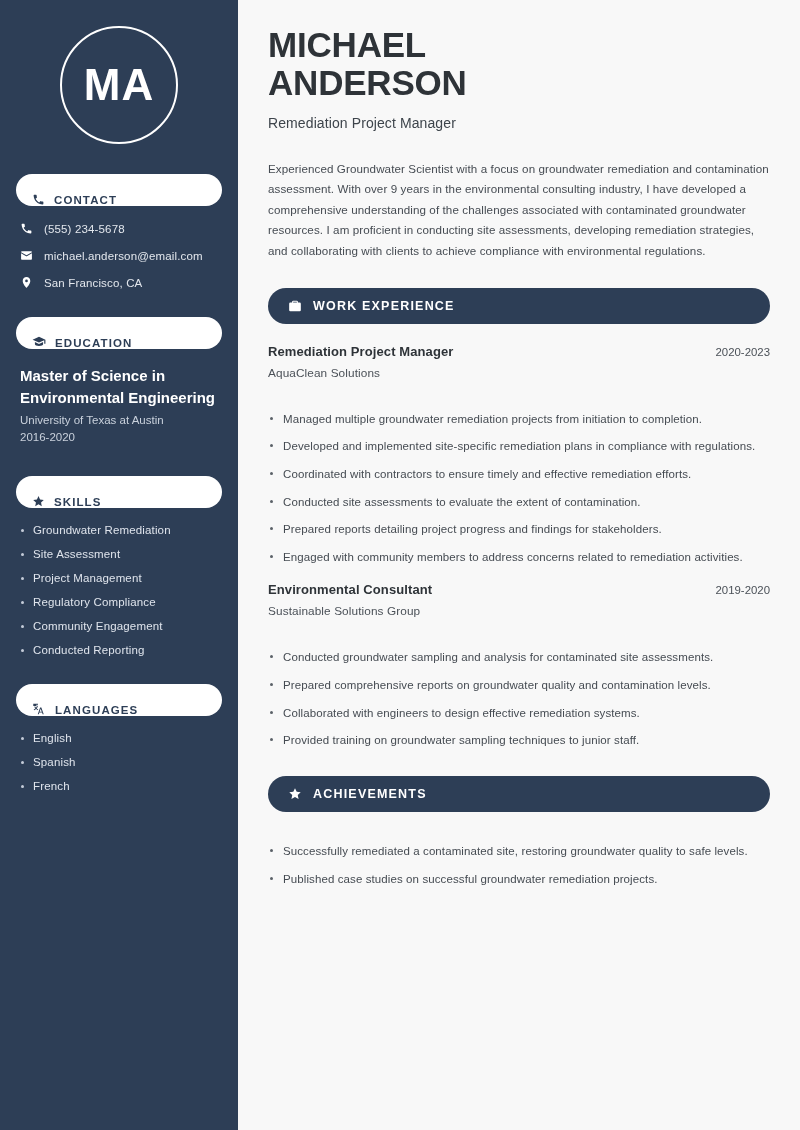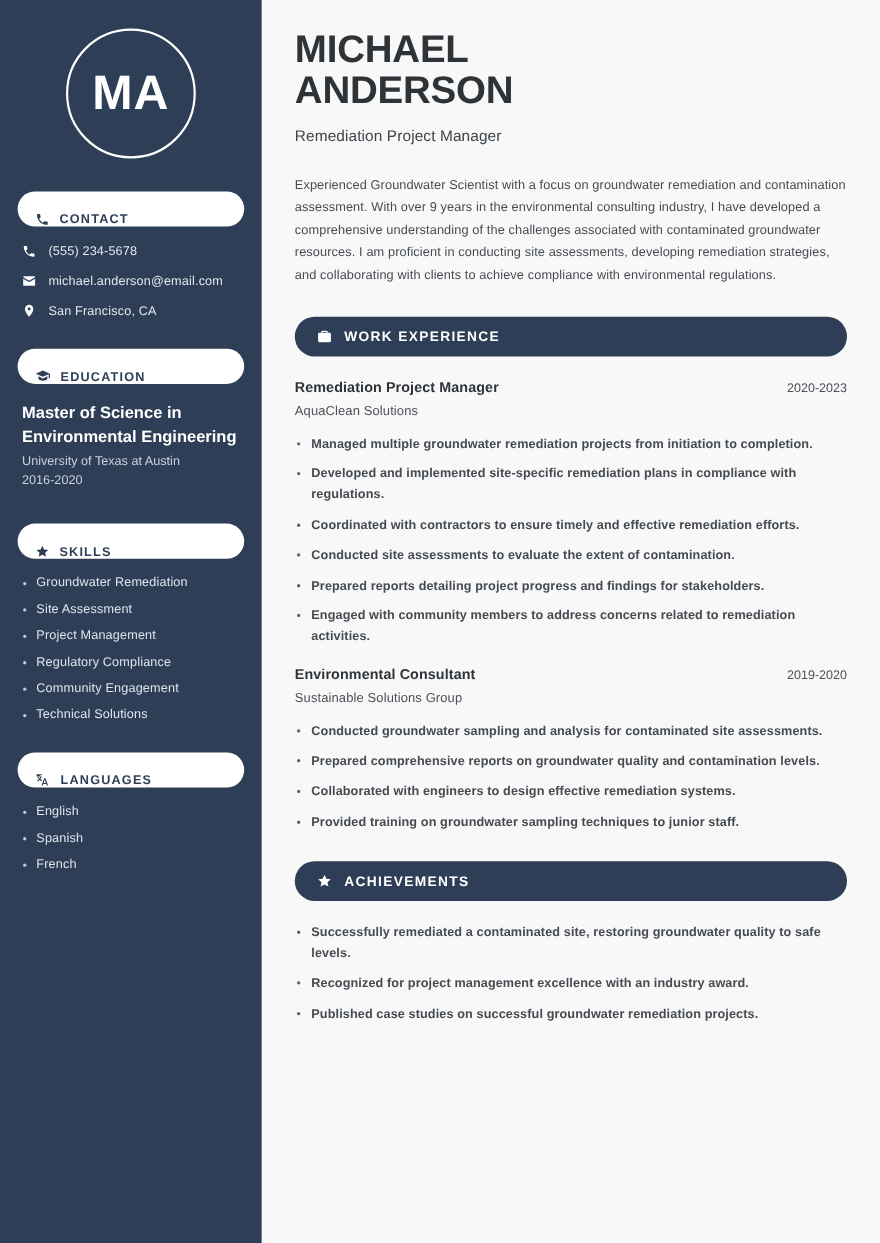--- a/index.html
+++ b/index.html
@@ -193,21 +193,21 @@
     white-space: nowrap;
     padding-left: 14px;
   }
   .entry-org {
     font-size: 11.8px;
     color: #4b5158;
     margin-top: 7px;
     letter-spacing: .1px;
   }
 
-  .bullets { list-style: none; margin-top: 15px; font-weight: bold; }
+  .bullets { list-style: none; margin-top: 30px; }
   .bullets li {
     position: relative;
     padding-left: 15px;
     font-size: 11.5px;
     line-height: 1.62;
     color: #454b52;
     margin-bottom: 9px;
     letter-spacing: .1px;
   }
   .bullets li::before {
@@ -293,21 +293,21 @@
       </span>
       <span>SKILLS</span>
     </div>
 
     <ul class="side-list">
       <li>Groundwater Remediation</li>
       <li>Site Assessment</li>
       <li>Project Management</li>
       <li>Regulatory Compliance</li>
       <li>Community Engagement</li>
-      <li>Technical Solutions</li>
+      <li>Conducted Reporting</li>
     </ul>
 
     <div class="pill">
       <span>
         <svg width="14" height="14" viewBox="0 0 24 24" fill="#2d3e56">
           <path d="M2.2 3.2h8.1v1.5H7.3v1.6h2.8c-.3 2-1 3.6-2 4.8.7.6 1.5 1.1 2.5 1.5l-.7 1.4c-1.2-.5-2.2-1.1-3-1.9-.9.8-2 1.5-3.3 2l-.7-1.4c1.2-.4 2.1-.9 2.9-1.6-.8-1-1.4-2.2-1.8-3.6h1.6c.3 1 .8 1.8 1.3 2.5.7-.9 1.2-2 1.4-3.2H2.2V3.2zm3.6 0h1.5v1.5H5.8V3.2z"></path>
           <path d="M16 9.5h-2.1l-4 11.3h1.8l.9-2.6h4.7l.9 2.6h1.9L16 9.5zm-2.9 7.2 1.8-5.2 1.8 5.2h-3.6z"></path>
         </svg>
       </span>
       <span>LANGUAGES</span>
@@ -375,18 +375,17 @@
       <span>
         <svg width="14" height="14" viewBox="0 0 24 24" fill="#ffffff">
           <path d="M12 2l2.9 6.3 6.9.8-5.1 4.7 1.4 6.8L12 17.2 5.9 20.6l1.4-6.8L2.2 9.1l6.9-.8L12 2z"></path>
         </svg>
       </span>
       <span>ACHIEVEMENTS</span>
     </div>
 
     <ul class="bullets">
       <li>Successfully remediated a contaminated site, restoring groundwater quality to safe levels.</li>
-      <li>Recognized for project management excellence with an industry award.</li>
       <li>Published case studies on successful groundwater remediation projects.</li>
     </ul>
 
   </main>
 </div>
 
 </body></html>

